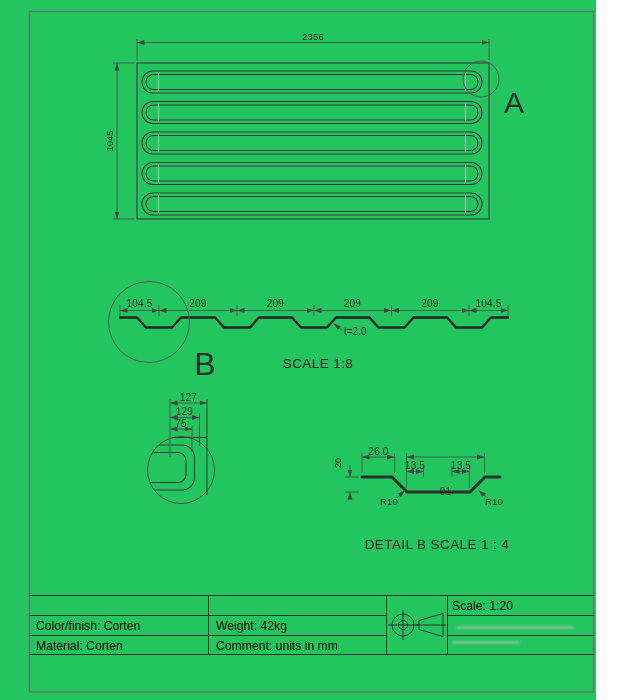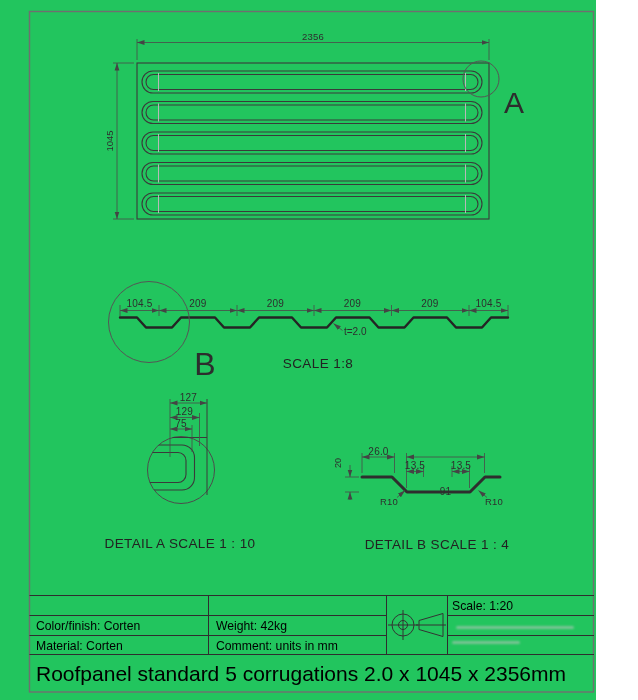--- a/index.html
+++ b/index.html
@@ -179,33 +179,31 @@
   <div class="lbl" style="left:352.5px;top:302.5px;">209</div>
   <div class="lbl" style="left:430px;top:302.5px;">209</div>
   <div class="lbl" style="left:488.5px;top:302.5px;">104.5</div>
   <div class="leader-lbl" style="left:344px;top:331px;">t=2.0</div>
   <div class="marker-letter" style="left:205px;top:364px;font-size:32px;">B</div>
   <div class="caption" style="left:318px;top:363px;">SCALE 1:8</div>
 
   <div class="lbl" style="left:188.5px;top:396.5px;">127</div>
   <div class="lbl" style="left:184.5px;top:411px;">129</div>
   <div class="lbl" style="left:181px;top:422.5px;">75</div>
-  <div class="caption" style="left:180px;top:543px;">DETAIL A SCALE 1 : 10</div>
 
   <div class="lbl" style="left:378.5px;top:450.5px;">26.0</div>
   <div class="lbl" style="left:445.5px;top:450.5px;margin-top:40px;">91</div>
   <div class="lbl" style="left:415px;top:465px;">13.5</div>
   <div class="lbl" style="left:461px;top:465px;">13.5</div>
   <div class="lbl-rot" style="left:337.5px;top:463px;">20</div>
   <div class="lbl" style="left:389px;top:500.5px;font-size:9.5px;">R10</div>
   <div class="lbl" style="left:494px;top:500.5px;font-size:9.5px;">R10</div>
   <div class="caption" style="left:437px;top:544px;">DETAIL B SCALE 1 : 4</div>
 
   <div class="cell-text" style="left:36px;top:626px;">Color/finish: Corten</div>
   <div class="cell-text" style="left:36px;top:645.5px;">Material: Corten</div>
   <div class="cell-text" style="left:216px;top:626px;">Weight: 42kg</div>
   <div class="cell-text" style="left:216px;top:645.5px;">Comment: units in mm</div>
   <div class="cell-text" style="left:452px;top:606px;">Scale: 1:20</div>
   <div class="smudge" style="left:456px;top:626px;width:118px;height:3px;"></div>
   <div class="smudge" style="left:452px;top:640.5px;width:68px;height:3px;"></div>
-  <div class="title-text" style="left:36px;top:673.5px;">Roofpanel standard 5 corrugations 2.0 x 1045 x 2356mm</div>
 
 </div>
 
 </body></html>

